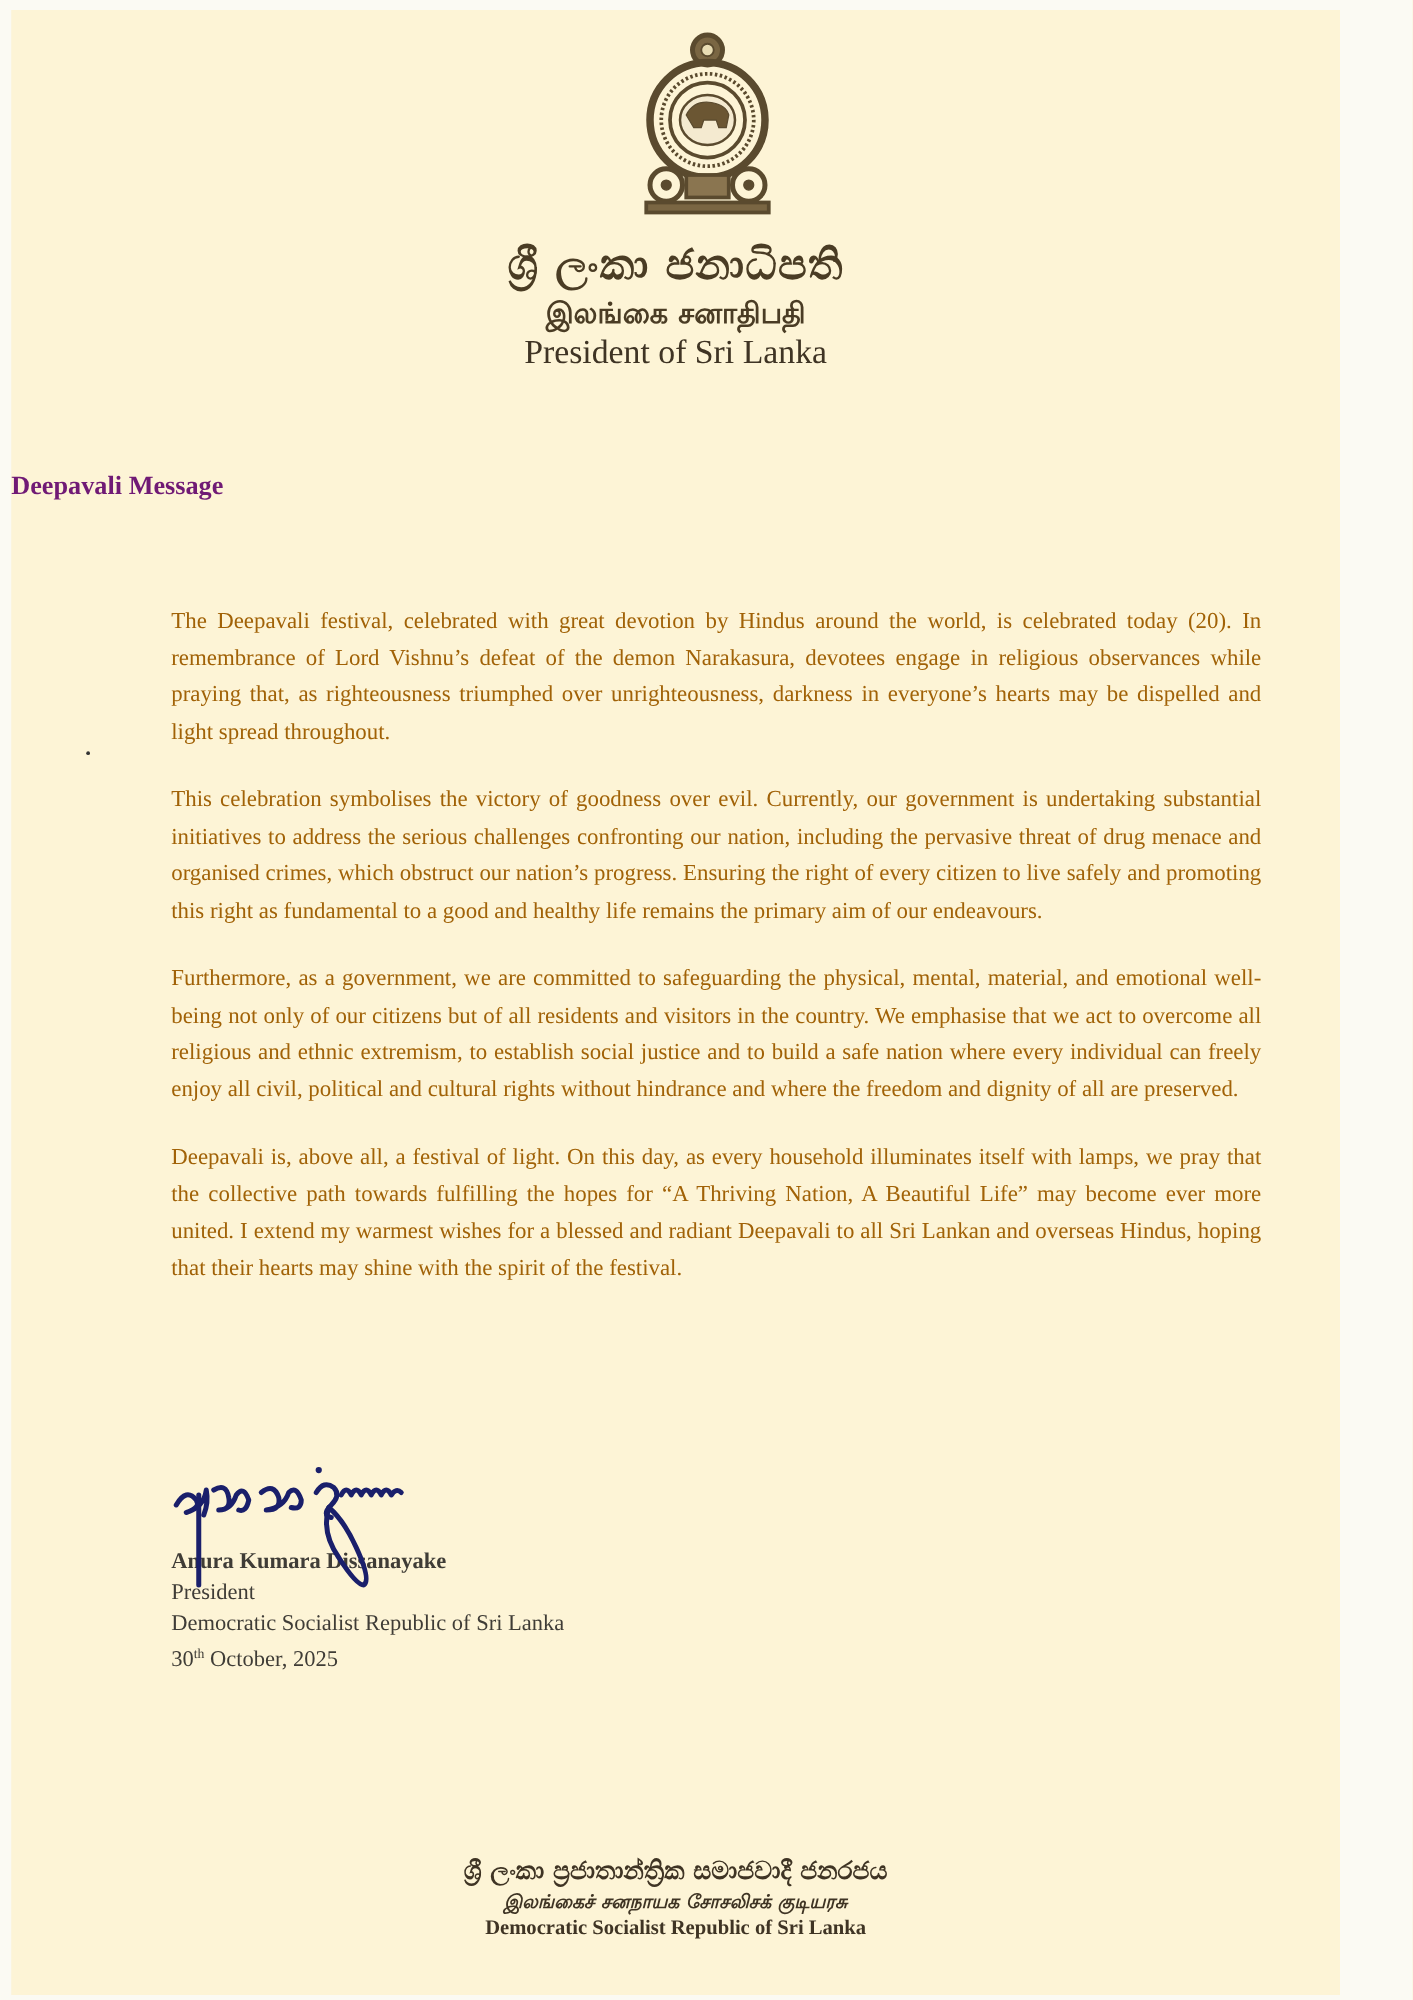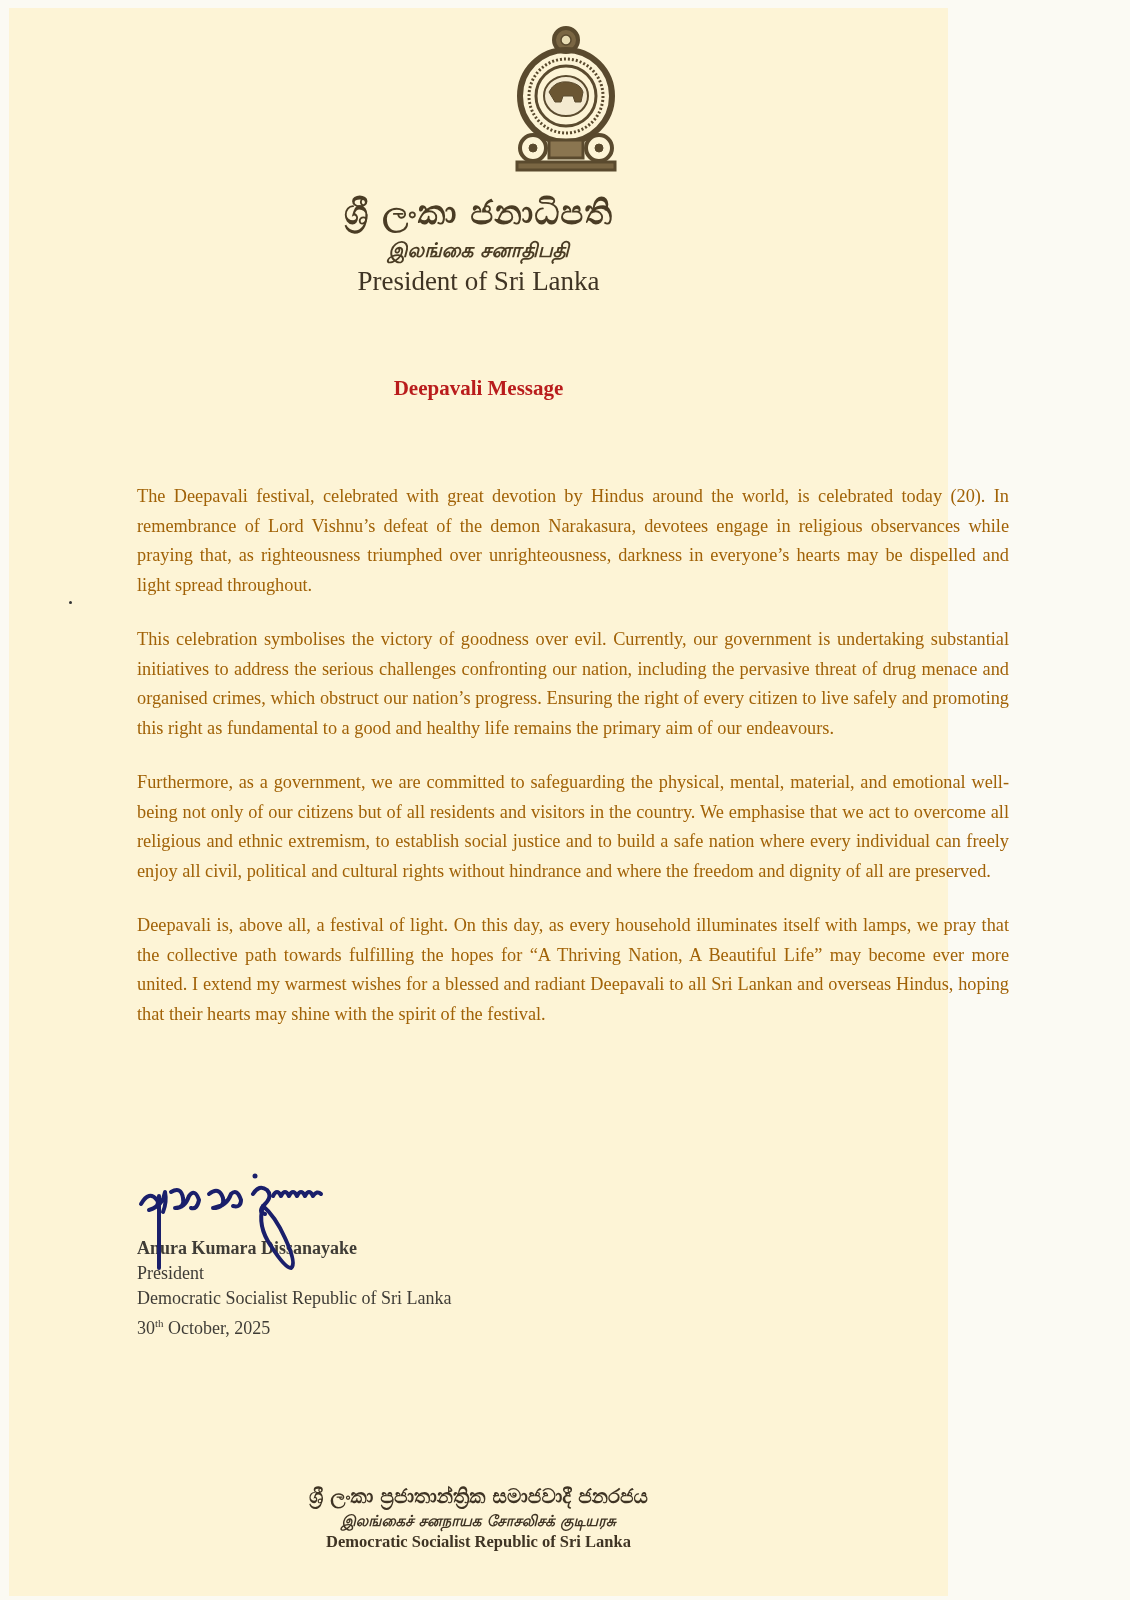--- a/index.html
+++ b/index.html
@@ -1,29 +1,29 @@
 <!DOCTYPE html>
 <html><head>
 <meta charset="utf-8">
 <style>
   html, body { margin: 0; padding: 0; }
   body {
     width: 1130px; height: 1600px; background: #fbfaf3; position: relative; overflow: hidden;
     font-family: "Liberation Serif", "DejaVu Serif", serif;
   }
   .page {
-    position: absolute; left: 9px; top: 8px; width: 939px; height: 1588px;
+    position: absolute; left: 9px; top: 8px; width: 1063px; height: 1588px;
     background: #fdf4d6; color: #3d3a33;
   }
   .emblem { position: absolute; left: 502px; top: 16px; width: 110px; height: 150px; }
   .hdr { position: absolute; left: 0; width: 100%; text-align: center; color: #4a3c24; }
   .hdr-si { top: 184px; font-size: 34px; font-weight: bold; letter-spacing: 1px; font-family: "DejaVu Sans", sans-serif; }
-  .hdr-ta { top: 230px; font-size: 20px; font-weight: bold; font-family: "DejaVu Sans", sans-serif; font-style: italic; }
+  .hdr-ta { top: 230px; font-size: 23px; font-weight: bold; font-family: "DejaVu Sans", sans-serif; }
   .hdr-en { top: 258px; font-size: 27px; font-weight: normal; color: #3f3424; }
-  .title { position: absolute; top: 368px; left: 0; width: 100%; text-align: center; font-size: 21px; font-weight: bold; color: #b91c1c; }
+  .title { position: absolute; top: 368px; left: 0; width: 100%; text-align: left; font-size: 21px; font-weight: bold; color: #701a75; }
   .body { position: absolute; left: 128px; top: 474px; width: 872px; font-size: 18.3px; line-height: 29.5px; text-align: justify; color: #a16207; }
   .body p { margin: 0 0 25px 0; }
   .sig-block { position: absolute; left: 128px; top: 1162px; }
   .signature { position: absolute; left: 0; top: 0; width: 250px; height: 110px; }
   .sig-lines { position: absolute; left: 0; top: 66px; font-size: 18px; line-height: 25px; color: #3f3c36; white-space: nowrap; }
   .sig-name { font-weight: bold; }
   .footer { position: absolute; left: 0; width: 100%; text-align: center; color: #3f3424; }
   .ft-si { top: 1476px; font-size: 20px; font-weight: bold; font-family: "DejaVu Sans", sans-serif; }
   .ft-ta { top: 1504px; font-size: 15px; font-weight: bold; font-style: italic; font-family: "DejaVu Sans", sans-serif; }
   .ft-en { top: 1524px; font-size: 16.5px; font-weight: bold; }

